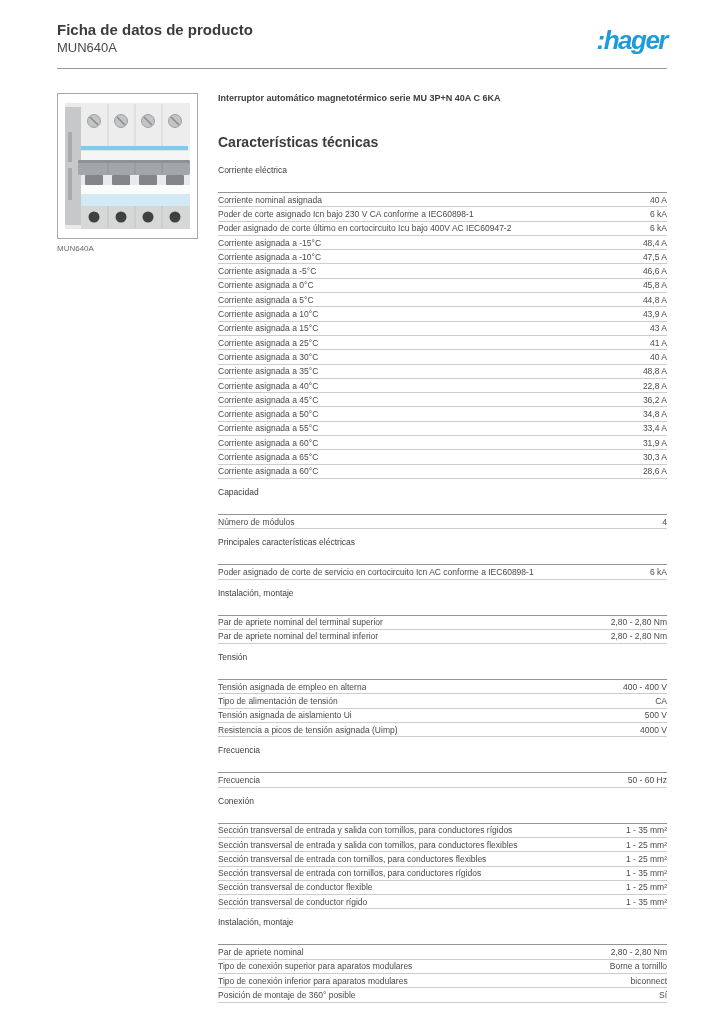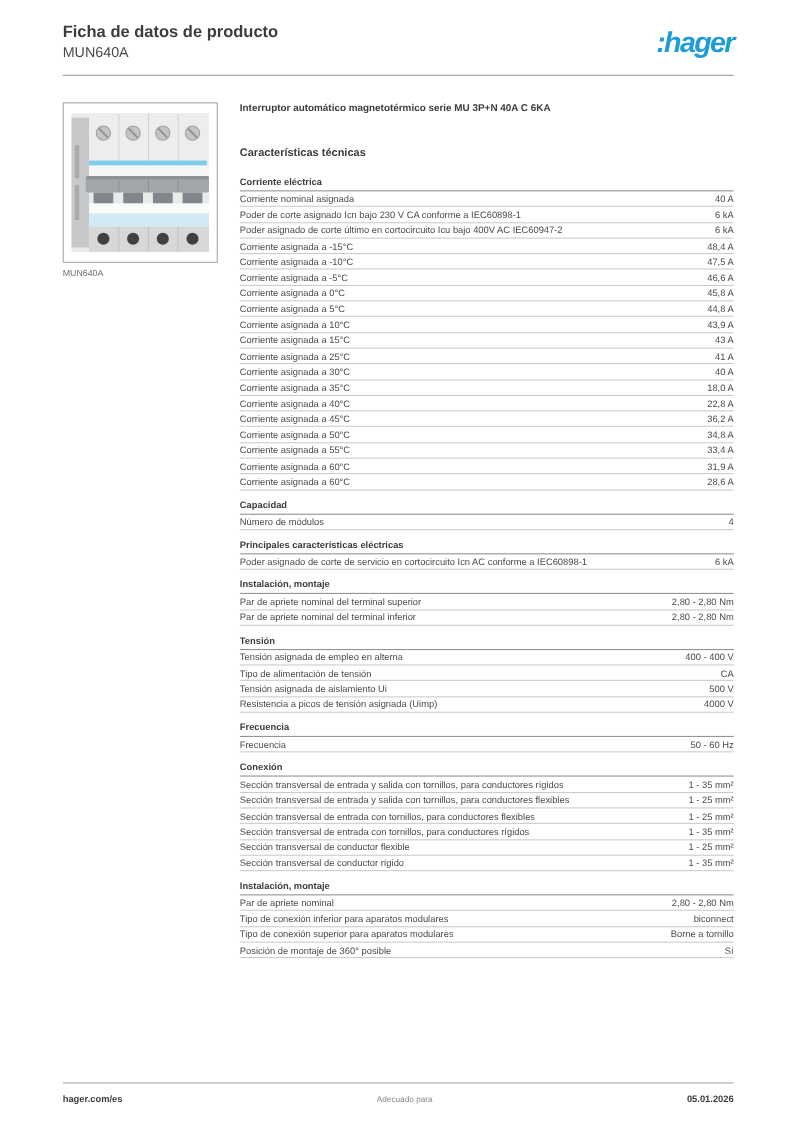--- a/index.html
+++ b/index.html
@@ -12,21 +12,21 @@
     height: 1024px;
     background: #ffffff;
     overflow: hidden;
     color: #4a4a4a;
   }
 
   
   .header {
     display: flex;
     justify-content: space-between;
-    align-items: flex-start;
+    align-items: center;
     padding: 21px 57px 0 57px;
   }
   .page-title {
     font-size: 15px;
     font-weight: bold;
     color: #3c3c3c;
     line-height: 18px;
   }
   .product-code {
     font-size: 13px;
@@ -69,32 +69,32 @@
 
   .right-col { flex: 1; margin-left: 20px; min-width: 0; }
   .product-title {
     font-size: 9px;
     font-weight: bold;
     color: #3c3c3c;
     line-height: 11px;
   }
   .char-heading {
     margin-top: 30px;
-    font-size: 10px;
+    font-size: 14px;
     font-weight: bold;
     color: #3c3c3c;
   }
 
   .spec-section { margin-top: 8px; }
   #sections .spec-section:first-child { margin-top: 15px; }
   .section-title {
     font-size: 8.5px;
-    font-weight: bold;
+    font-weight: normal;
     color: #3c3c3c;
-    padding-bottom: 3px;
+    padding-bottom: 17px;
     border-bottom: 1px solid #8f9598;
   }
   .spec-row {
     display: flex;
     justify-content: space-between;
     align-items: center;
     height: 14.3px;
     border-bottom: 1px solid #cccccc;
     font-size: 8.5px;
     color: #4a4a4a;
@@ -268,21 +268,21 @@
     <span class="row-value">41 A</span>
   </div>
 
   <div class="spec-row">
     <span class="row-label">Corriente asignada a 30°C</span>
     <span class="row-value">40 A</span>
   </div>
 
   <div class="spec-row">
     <span class="row-label">Corriente asignada a 35°C</span>
-    <span class="row-value">18,0 A</span>
+    <span class="row-value">48,8 A</span>
   </div>
 
   <div class="spec-row">
     <span class="row-label">Corriente asignada a 40°C</span>
     <span class="row-value">22,8 A</span>
   </div>
 
   <div class="spec-row">
     <span class="row-label">Corriente asignada a 45°C</span>
     <span class="row-value">36,2 A</span>
@@ -296,20 +296,24 @@
   <div class="spec-row">
     <span class="row-label">Corriente asignada a 55°C</span>
     <span class="row-value">33,4 A</span>
   </div>
 
   <div class="spec-row">
     <span class="row-label">Corriente asignada a 60°C</span>
     <span class="row-value">31,9 A</span>
   </div>
 
+  <div class="spec-row">
+    <span class="row-label">Corriente asignada a 65°C</span>
+    <span class="row-value">30,3 A</span>
+  </div>
 
   <div class="spec-row">
     <span class="row-label">Corriente asignada a 60°C</span>
     <span class="row-value">28,6 A</span>
   </div>
 </div>
   </section>
 
 
   <section class="spec-section">
@@ -419,42 +423,34 @@
 
   <section class="spec-section">
     <h3 class="section-title">Instalación, montaje</h3>
     <div class="rows">
   <div class="spec-row">
     <span class="row-label">Par de apriete nominal</span>
     <span class="row-value">2,80 - 2,80 Nm</span>
   </div>
 
   <div class="spec-row">
+    <span class="row-label">Tipo de conexión superior para aparatos modulares</span>
+    <span class="row-value">Borne a tornillo</span>
+  </div>
+
+  <div class="spec-row">
     <span class="row-label">Tipo de conexión inferior para aparatos modulares</span>
     <span class="row-value">biconnect</span>
   </div>
 
   <div class="spec-row">
-    <span class="row-label">Tipo de conexión superior para aparatos modulares</span>
-    <span class="row-value">Borne a tornillo</span>
-  </div>
-
-  <div class="spec-row">
     <span class="row-label">Posición de montaje de 360° posible</span>
     <span class="row-value">Sí</span>
   </div>
 </div>
   </section>
 </div>
     </div>
 
   </div>
 
-  <div class="footer">
-    <hr class="footer-rule">
-    <div class="footer-row">
-      <span class="footer-left">hager.com/es</span>
-      <span class="footer-center">Adecuado para</span>
-      <span class="footer-right">05.01.2026</span>
-    </div>
-  </div>
 
 </div>
 
 </body></html>

